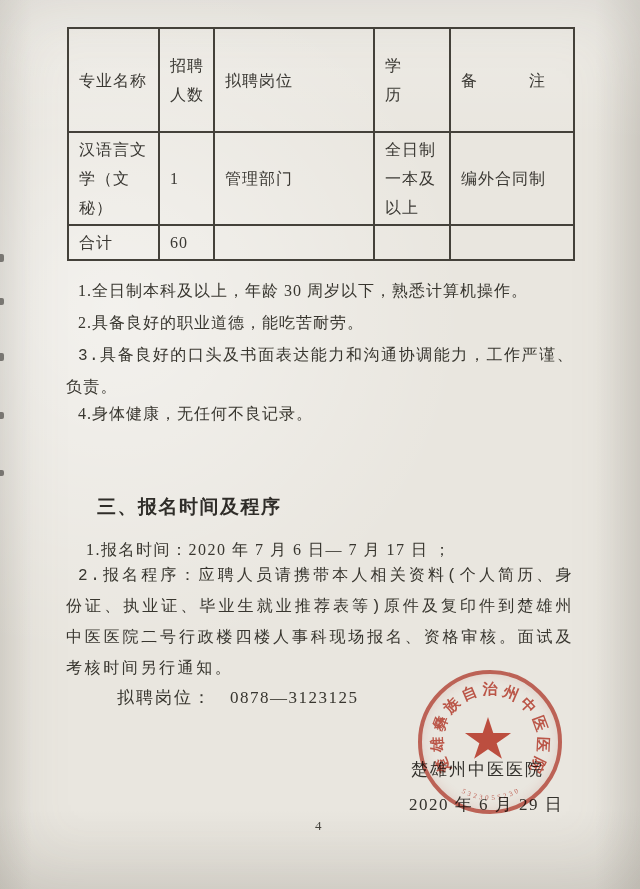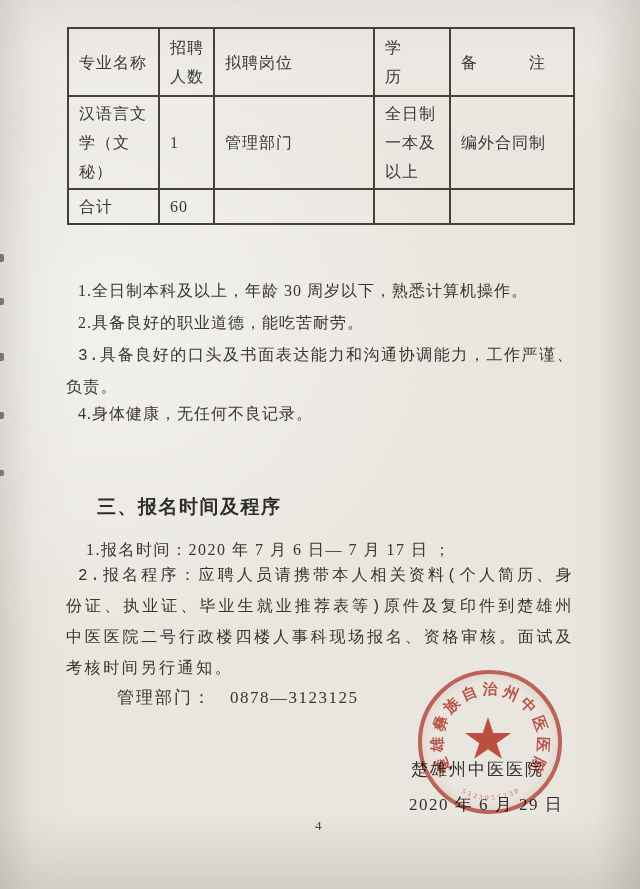--- a/index.html
+++ b/index.html
@@ -29,21 +29,21 @@
   table.recruit th, table.recruit td{
     border:2px solid #44413a;
     vertical-align:middle;
     text-align:left;
     padding:2px 4px 2px 10px;
     font-weight:400;
     letter-spacing:1px;
     line-height:29px;
     white-space:pre-line;
   }
-  tr.hdr{height:68px;}
+  tr.hdr{height:104px;}
   tr.r1{height:92px;margin-left:47px;}
   tr.r2{height:25px;margin-top:9px;}
   
   .h-sec{
     position:absolute;left:97px;
     font-family:"Liberation Sans","DejaVu Sans",sans-serif;
     font-weight:700;font-size:19px;letter-spacing:1.5px;color:#2f2d29;
   }
   .para{
     position:absolute;left:66px;width:508px;
@@ -137,21 +137,21 @@
   <p class="para" style="top:275px;margin:0;">1.全日制本科及以上，年龄 30 周岁以下，熟悉计算机操作。</p>
   <p class="para" style="top:307px;margin:0;">2.具备良好的职业道德，能吃苦耐劳。</p>
   <p class="para just" style="top:340px;margin:0;letter-spacing:1.3px;">3.具备良好的口头及书面表达能力和沟通协调能力，工作严谨、负责。</p>
   <p class="para" style="top:398px;margin:0;">4.身体健康，无任何不良记录。</p>
 
   <div class="h-sec" style="top:494px;">三、报名时间及程序</div>
   <p class="para" style="top:526px;margin:8px;letter-spacing:1.5px;">1.报名时间：2020 年 7 月 6 日— 7 月 17 日 ；</p>
   <p class="para just p7" style="top:561px;margin:0;">2.报名程序：应聘人员请携带本人相关资料(个人简历、身份证、执业证、毕业生就业推荐表等)原件及复印件到楚雄州中医医院二号行政楼四楼人事科现场报名、资格审核。面试及考核时间另行通知。</p>
 
   <div class="phone-line">
-    <span>管理部门：</span><span class="phone-num">0878—3123125</span>
+    <span>拟聘岗位：</span><span class="phone-num">0878—3123125</span>
   </div>
 
   <div class="org">楚雄州中医医院</div>
   <div class="docdate">2020 年 6 月 29 日</div>
   <div class="pagenum">4</div>
 
   <div class="seal">
     <div class="seal-ring"></div>
     <div class="seal-star"></div>
     <div style="position:absolute;inset:0;">

